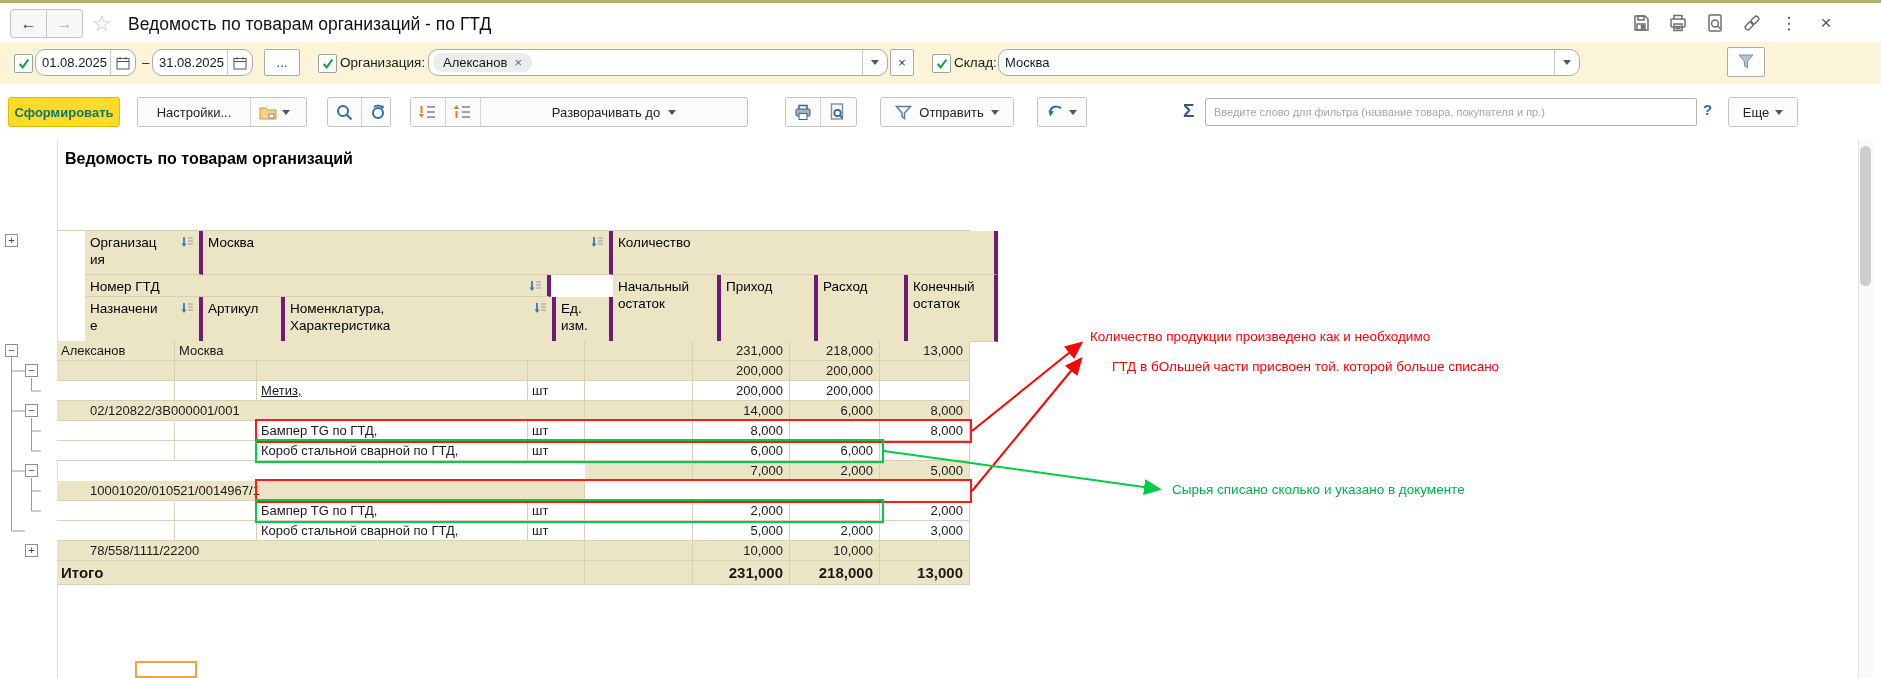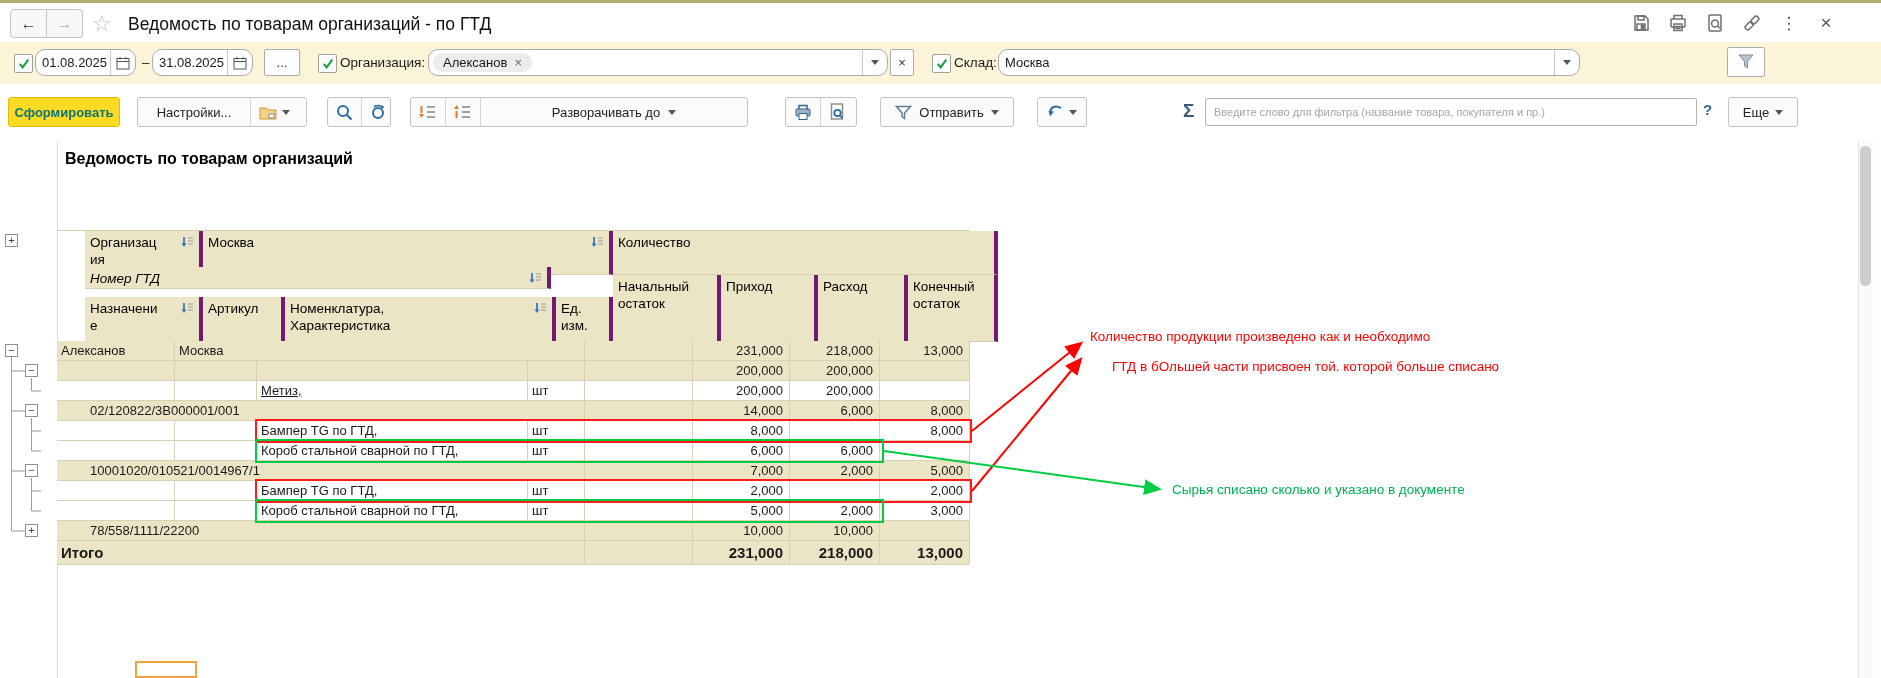--- a/index.html
+++ b/index.html
@@ -336,21 +336,21 @@
           <path d="M3 11L0.5 7.5h5z" fill="#3a76c4"></path>
           <line x1="7" y1="2" x2="12" y2="2" stroke="#9a9a9a"></line>
           <line x1="7" y1="5" x2="12" y2="5" stroke="#9a9a9a"></line>
           <line x1="7" y1="8" x2="12" y2="8" stroke="#9a9a9a"></line>
         </svg>
       </span>
   </div>
   <div class="hcell" style="left:528px;top:0;width:385px;height:44px;">
     <span class="hlabel">Количество</span>
   </div>
-  <div class="hcell" style="left:0;top:36px;width:466px;height:22px;font-style:italic;">
+  <div class="hcell" style="left:0;top:44px;width:466px;height:22px;">
     <span class="hlabel">Номер ГТД</span>
     <span class="sort">
         <svg width="13" height="12" viewBox="0 0 13 12">
           <line x1="3" y1="1" x2="3" y2="8" stroke="#3a76c4" stroke-width="1.8"></line>
           <path d="M3 11L0.5 7.5h5z" fill="#3a76c4"></path>
           <line x1="7" y1="2" x2="12" y2="2" stroke="#9a9a9a"></line>
           <line x1="7" y1="5" x2="12" y2="5" stroke="#9a9a9a"></line>
           <line x1="7" y1="8" x2="12" y2="8" stroke="#9a9a9a"></line>
         </svg>
       </span>
@@ -464,21 +464,21 @@
       <div class="bcell wh" style="width: 57px;">шт</div>
       <div class="bcell wh num" style="width: 108px;"></div>
       <div class="bcell wh num" style="width: 97px;">6,000</div>
       <div class="bcell wh num" style="width: 90px;">6,000</div>
       <div class="bcell wh num" style="width: 90px;"></div>
     </div>
     <div class="brow">
       <div class="bcell gutcell">
         <div class="expbox" style="left: 25px; top: 3px;">−</div>
       </div>
-      <div class="bcell bz gtdlbl" style="width: 528px;">10001020/010521/0014967/1</div>
+      <div class="bcell bz gtdlbl" style="width: 528px; margin-top: 20px;">10001020/010521/0014967/1</div>
       <div class="bcell bz num" style="width: 108px;"></div>
       <div class="bcell bz num" style="width: 97px;">7,000</div>
       <div class="bcell bz num" style="width: 90px;">2,000</div>
       <div class="bcell bz num" style="width: 90px;">5,000</div>
     </div>
     <div class="brow">
       <div class="bcell gutcell"></div>
       <div class="bcell wh" style="width: 118px;"></div>
       <div class="bcell wh" style="width: 82px;"></div>
       <div class="bcell wh" style="width: 271px;">Бампер TG по ГТД,</div>

